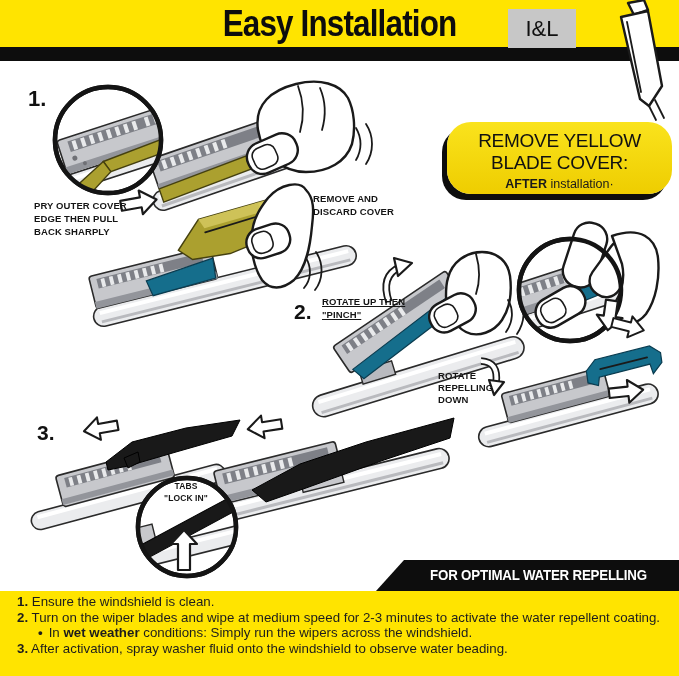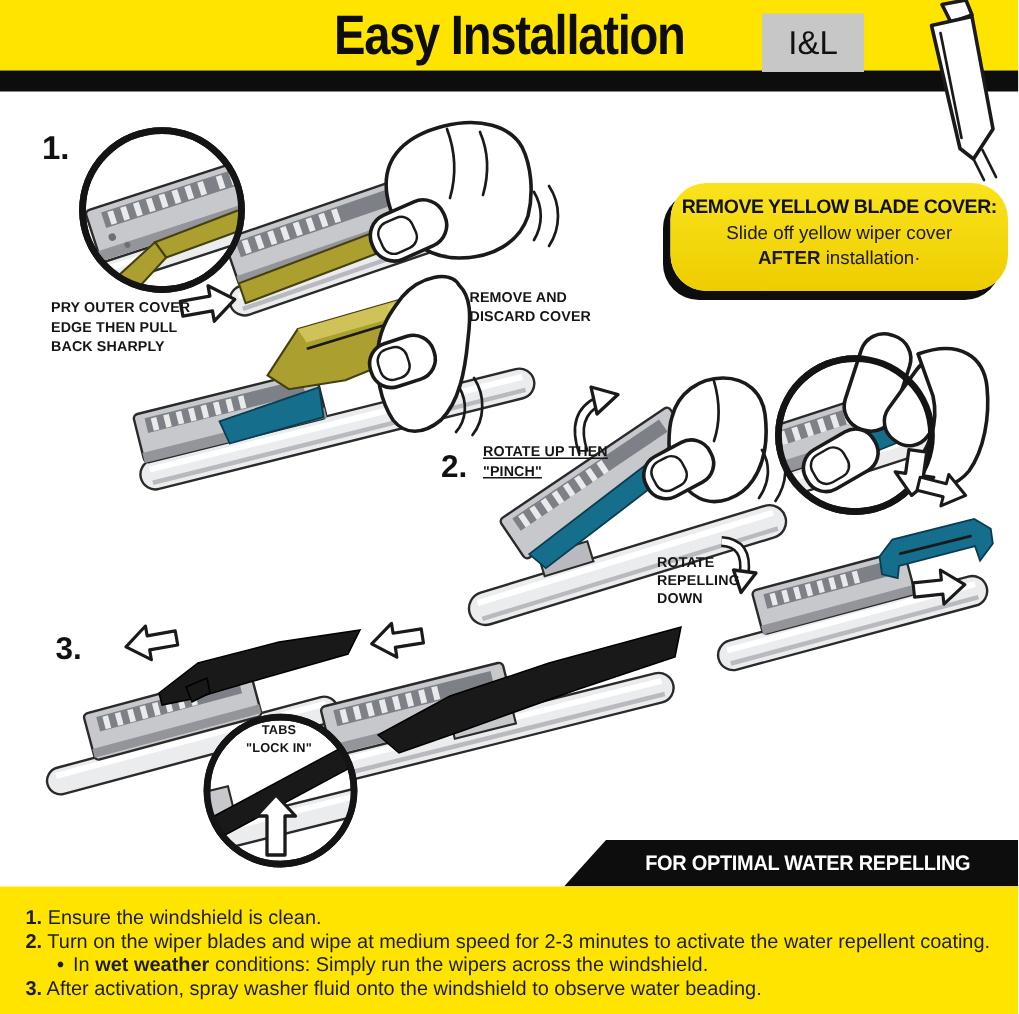--- a/index.html
+++ b/index.html
@@ -33,30 +33,30 @@
   .carr-c{fill:none;stroke:#1a1a1a;stroke-width:7.5;}
   .carr-i{fill:none;stroke:#ffffff;stroke-width:4;}
   
   .lbl{position:absolute;font-weight:bold;font-size:9.5px;line-height:13px;white-space:pre-line;
        letter-spacing:.1px;z-index:10;color:#151515;}
   .stepnum{position:absolute;font-weight:bold;font-size:21px;z-index:10;color:#111;}
   
   .callout{position:absolute;left:447px;top:122px;width:225px;height:64px;z-index:10;
            background:linear-gradient(180deg,#FAE31D 0%,#EECD00 100%);border-radius:24px;
            box-shadow:-5px 6px 0 0 #0d0d0d;text-align:center;padding-top:8px;box-sizing:content-box;}
-  .callout .c-title{font-size:13px;font-weight:bold;letter-spacing:-.3px;color:#111;}
+  .callout .c-title{font-size:19px;font-weight:normal;letter-spacing:-.3px;color:#111;}
   .callout .c-line{font-size:12.5px;margin-top:3px;color:#1a1a1a;}
   
   .results{position:absolute;left:376px;top:560px;width:303px;height:31px;background:#0d0d0d;z-index:6;
            clip-path:polygon(28px 0,100% 0,100% 100%,0 100%);color:#fff;font-weight:bold;font-size:14px;
            line-height:31px;text-align:center;padding-left:22px;box-sizing:border-box;letter-spacing:-.2px;}
   .results span{display:inline-block;transform:scaleX(.95);}
   
   .bottom{position:absolute;left:0;top:591px;width:679px;height:85px;background:#FFE400;z-index:5;
-          padding:13px 8px 0 17px;box-sizing:border-box;font-size:13.3px;line-height:15.6px;color:#1d1d1d;}
+          padding:3px 8px 0 17px;box-sizing:border-box;font-size:13.3px;line-height:15.6px;color:#1d1d1d;}
   .bottom .row b{font-weight:bold;}
   .bottom .indent{padding-left:21px;}
   .blt{margin-right:6px;font-weight:bold;}
 </style>
 </head>
 <body>
 
 <div class="stage">
 
   <div class="banner"></div>
@@ -307,21 +307,20 @@
   <div class="lbl" style="left:322px;top:295px;text-decoration:underline;">ROTATE UP THEN
 "PINCH"</div>
   <div class="lbl" style="left:438px;top:370px;line-height:12px;">ROTATE
 REPELLING
 DOWN</div>
   <div class="lbl" style="left:150px;top:481px;width:72px;text-align:center;font-size:8.5px;line-height:11.5px;">TABS
 "LOCK IN"</div>
 
   <div class="callout">
     <div class="c-title">REMOVE YELLOW BLADE COVER:</div>
-    <div class="c-line">Slide off yellow wiper cover</div>
     <div class="c-line"><b>AFTER</b><span> installation·</span></div>
   </div>
 
   <div class="results">
     <span>FOR OPTIMAL WATER REPELLING RESULTS:</span>
   </div>
 
   <div class="bottom">
     <div class="row"><b>1.</b> <span>Ensure the windshield is clean.</span></div>
     <div class="row"><b>2.</b> <span>Turn on the wiper blades and wipe at medium speed for 2-3 minutes to activate the water repellent coating.</span></div>

